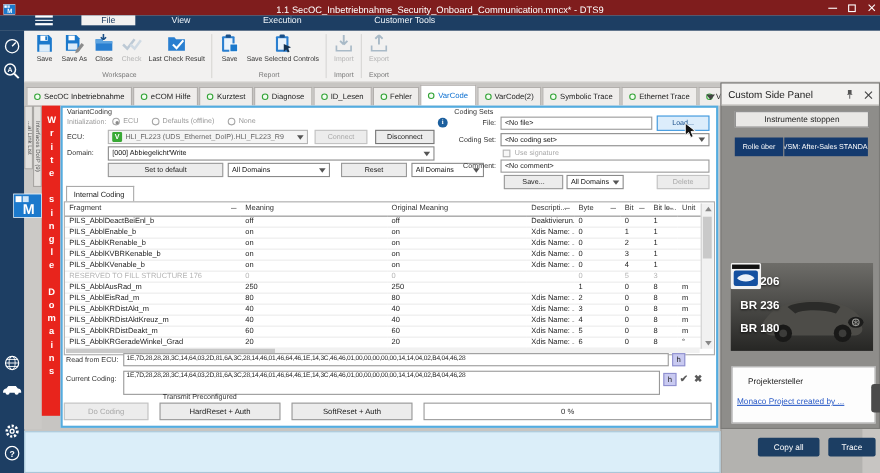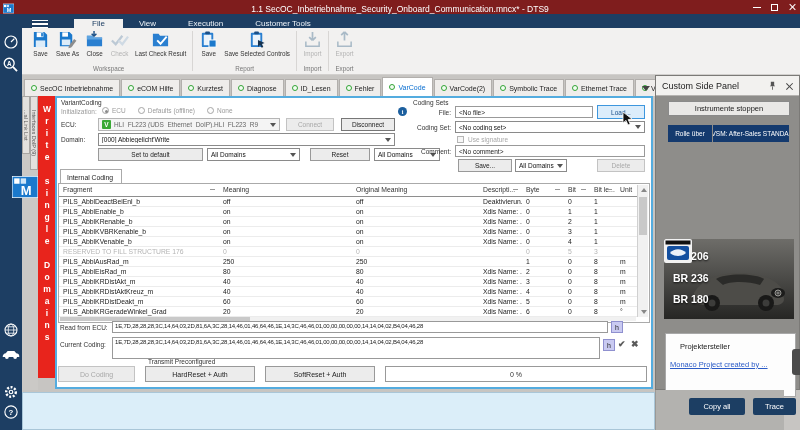--- a/index.html
+++ b/index.html
@@ -10,25 +10,25 @@
 .titlebar{left:0;top:0;width:800px;height:14px;background:#7f1d1d;display:flex;align-items:flex-end;color:#fff}
 .app-ico{width:11px;height:11px;margin-left:3px;flex:0 0 auto}
 .wtitle{position:absolute;left:0;right:0;text-align:center;font-size:8.5px;color:#fff;white-space:nowrap}
 .winctl{position:absolute;right:4px;top:0;height:14px;display:flex;align-items:center;gap:10px}
 .wc-min{width:8px;height:1px;background:#fff}
 .wc-max{width:7px;height:7px;border:1px solid #fff}
 .wc-close{position:relative;width:8px;height:8px}
 .wc-close::before,.wc-close::after{content:"";position:absolute;left:3.5px;top:0;width:1px;height:8px;background:#fff}
 .wc-close::before{transform:rotate(45deg)}.wc-close::after{transform:rotate(-45deg)}
 
-.menubar{left:0;top:14px;width:800px;height:14px;background:#1d3e63;display:flex;align-items:flex-end;color:#fff}
+.menubar{left:0;top:14px;width:800px;height:14px;background:#1d3e63;display:flex;align-items:flex-start;color:#fff}
 .hamb{width:16px;margin-left:32px;display:flex;flex-direction:column;justify-content:center;gap:2px}
 .hamb i{display:block;height:1.5px;background:#fff}
 .menu-items{display:flex;margin-left:26px}
-.menu-item{font-size:8px;color:#eef3f8;padding:0 16px;display:flex;align-items:center;cursor:default}
+.menu-item{font-size:8px;color:#eef3f8;padding:0 33px;display:flex;align-items:center;cursor:default}
 .menu-item.active{background:#f2f1f0;color:#1d3e63;padding:0 18px}
 
 .sidebar{left:0;top:28px;width:22px;height:402px;background:#1d3e63}
 .sb-ico{position:absolute;left:3px}
 
 .ribbon{left:22px;top:28px;width:778px;height:47px;background:#f2f1f0;border-bottom:1px solid #d2d0ce;display:flex;align-items:stretch;padding-left:4px}
 .rgroup{display:flex;flex-direction:column;align-items:center;padding:1px 3px 0 3px}
 .rbtns{display:flex;align-items:flex-start;gap:2px;flex:1}
 .rbtn{display:flex;flex-direction:column;align-items:center;padding:1px 2px;border-radius:2px}
 .rbtn .ricon{width:19px;height:19px}
@@ -96,21 +96,21 @@
 .sp-close::before,.sp-close::after{content:"";position:absolute;left:3.5px;top:0;width:1.2px;height:9px;background:#444}
 .sp-close::before{transform:rotate(45deg)}.sp-close::after{transform:rotate(-45deg)}
 .sp-btn{position:absolute;left:12px;top:25px;width:122px;height:15px;background:#e9e8e6;border:1px solid #8a8a8a;font-size:7.5px;color:#222;display:flex;align-items:center;justify-content:center}
 .rolerow{position:absolute;left:12px;top:49px;width:121px;height:17px;display:flex;gap:1px}
 .rolecell{background:#143a6e;color:#fff;font-size:6.5px;display:flex;align-items:center;justify-content:center;white-space:nowrap;overflow:hidden}
 .carbox{position:absolute;left:8px;top:163px;width:130px;height:80px;overflow:hidden}
 .carbox svg{position:absolute;left:0;top:0}
 .brlabels{position:absolute;left:9px;top:10px;display:flex;flex-direction:column;gap:7px}
 .brlabels div{font-size:10.5px;font-weight:bold;color:#fff;text-shadow:0 1px 2px rgba(0,0,0,.8);line-height:1.4}
 .badge{position:absolute;right:5px;top:4px;width:28px;height:24px}
-.projbox{position:absolute;left:9px;top:257px;width:131px;height:64px;background:#fdfdfd;border:1px solid #a8a8a8}
+.projbox{position:absolute;left:9px;top:257px;width:131px;height:52px;background:#fdfdfd;border:1px solid #a8a8a8}
 .projlabel{position:absolute;left:14px;top:8px;font-size:7.5px;color:#222}
 .projlink{position:absolute;left:4px;top:26px;font-size:7.5px;color:#2b5bc7;text-decoration:underline;white-space:nowrap}
 .sidetab{position:absolute;left:136px;top:273px;width:9px;height:26px;background:#4b4b4b;border-radius:3px 0 0 3px}
 
 .bottomright{left:655px;top:390px;width:129px;height:40px;background:#b3b2af;border-left:1px solid #9a9996}
 .navybtn{position:absolute;background:#1c3e63;color:#fff;font-size:7.5px;border-radius:2px;display:flex;align-items:center;justify-content:center}
 .logbar{left:22px;top:392px;width:633px;height:38px;background:#dbeef9;border:1px solid #a9c6d8;padding:5px 0 0 6px;overflow:hidden}
 .logline{font-family:"DejaVu Sans Mono",monospace;font-size:7.5px;color:#16375a;height:13px;white-space:nowrap}
 .logline .t{display:inline-block;width:62px}
 .cursor{z-index:40}

